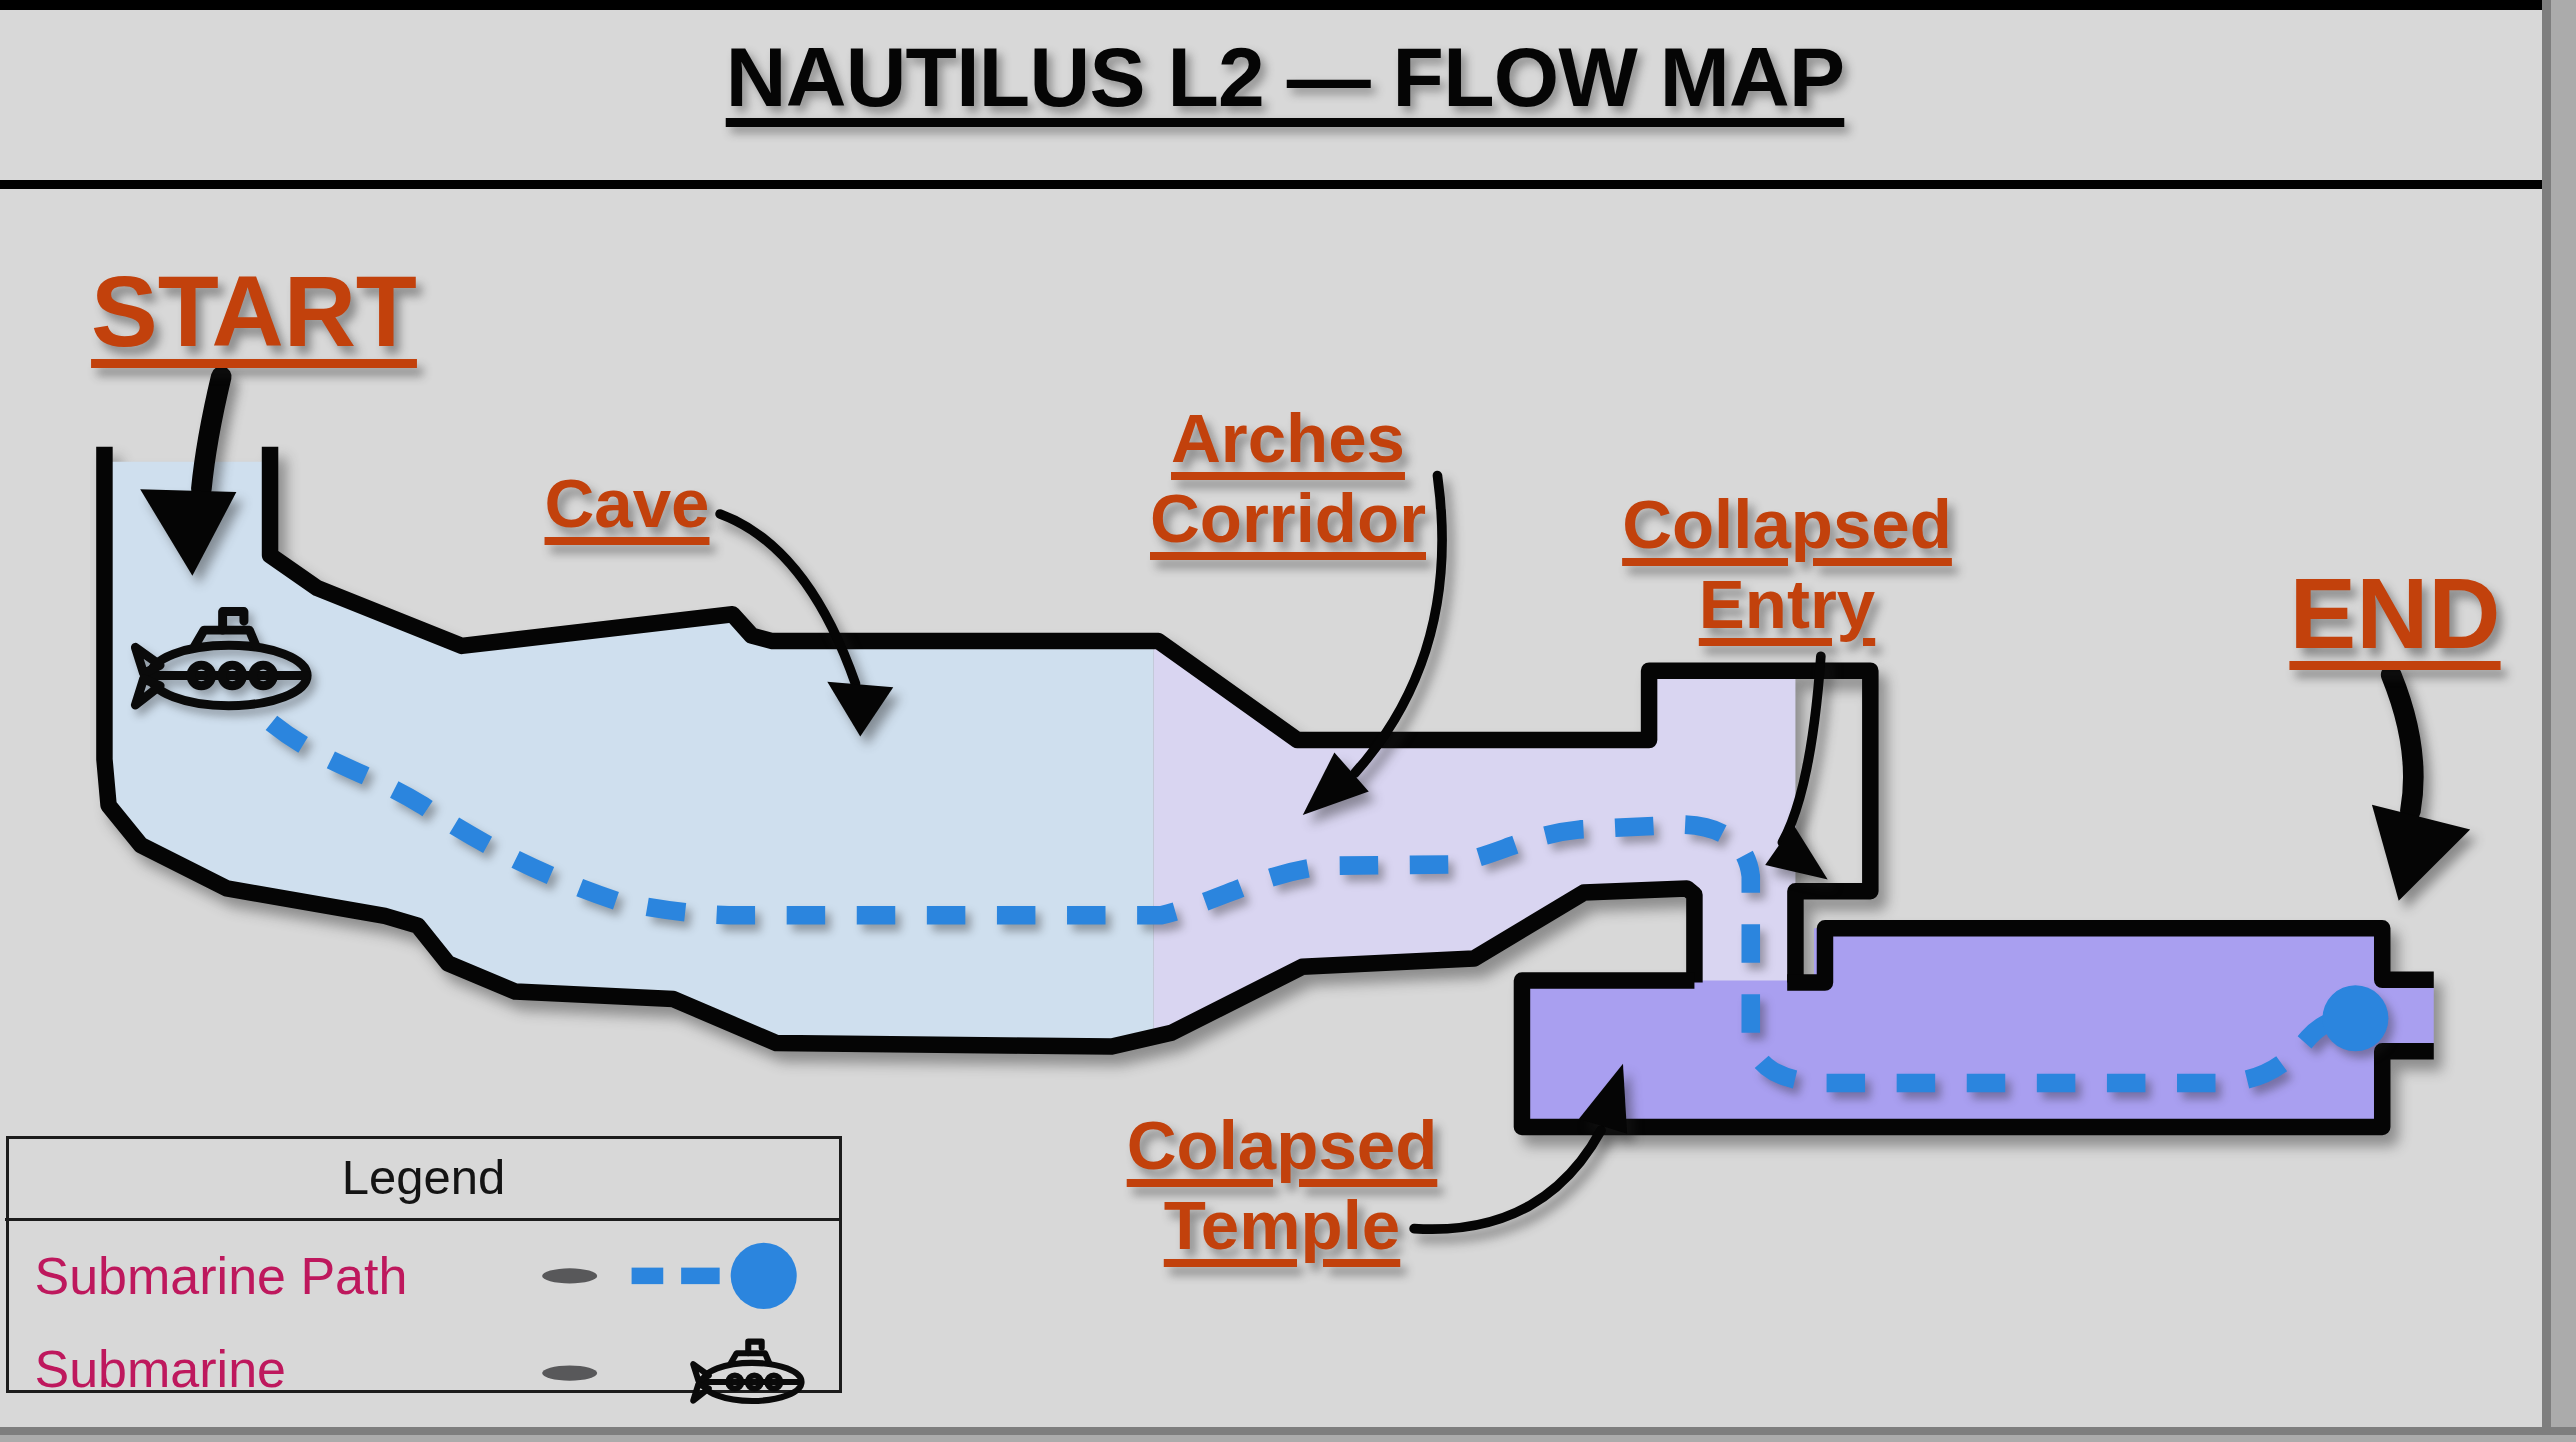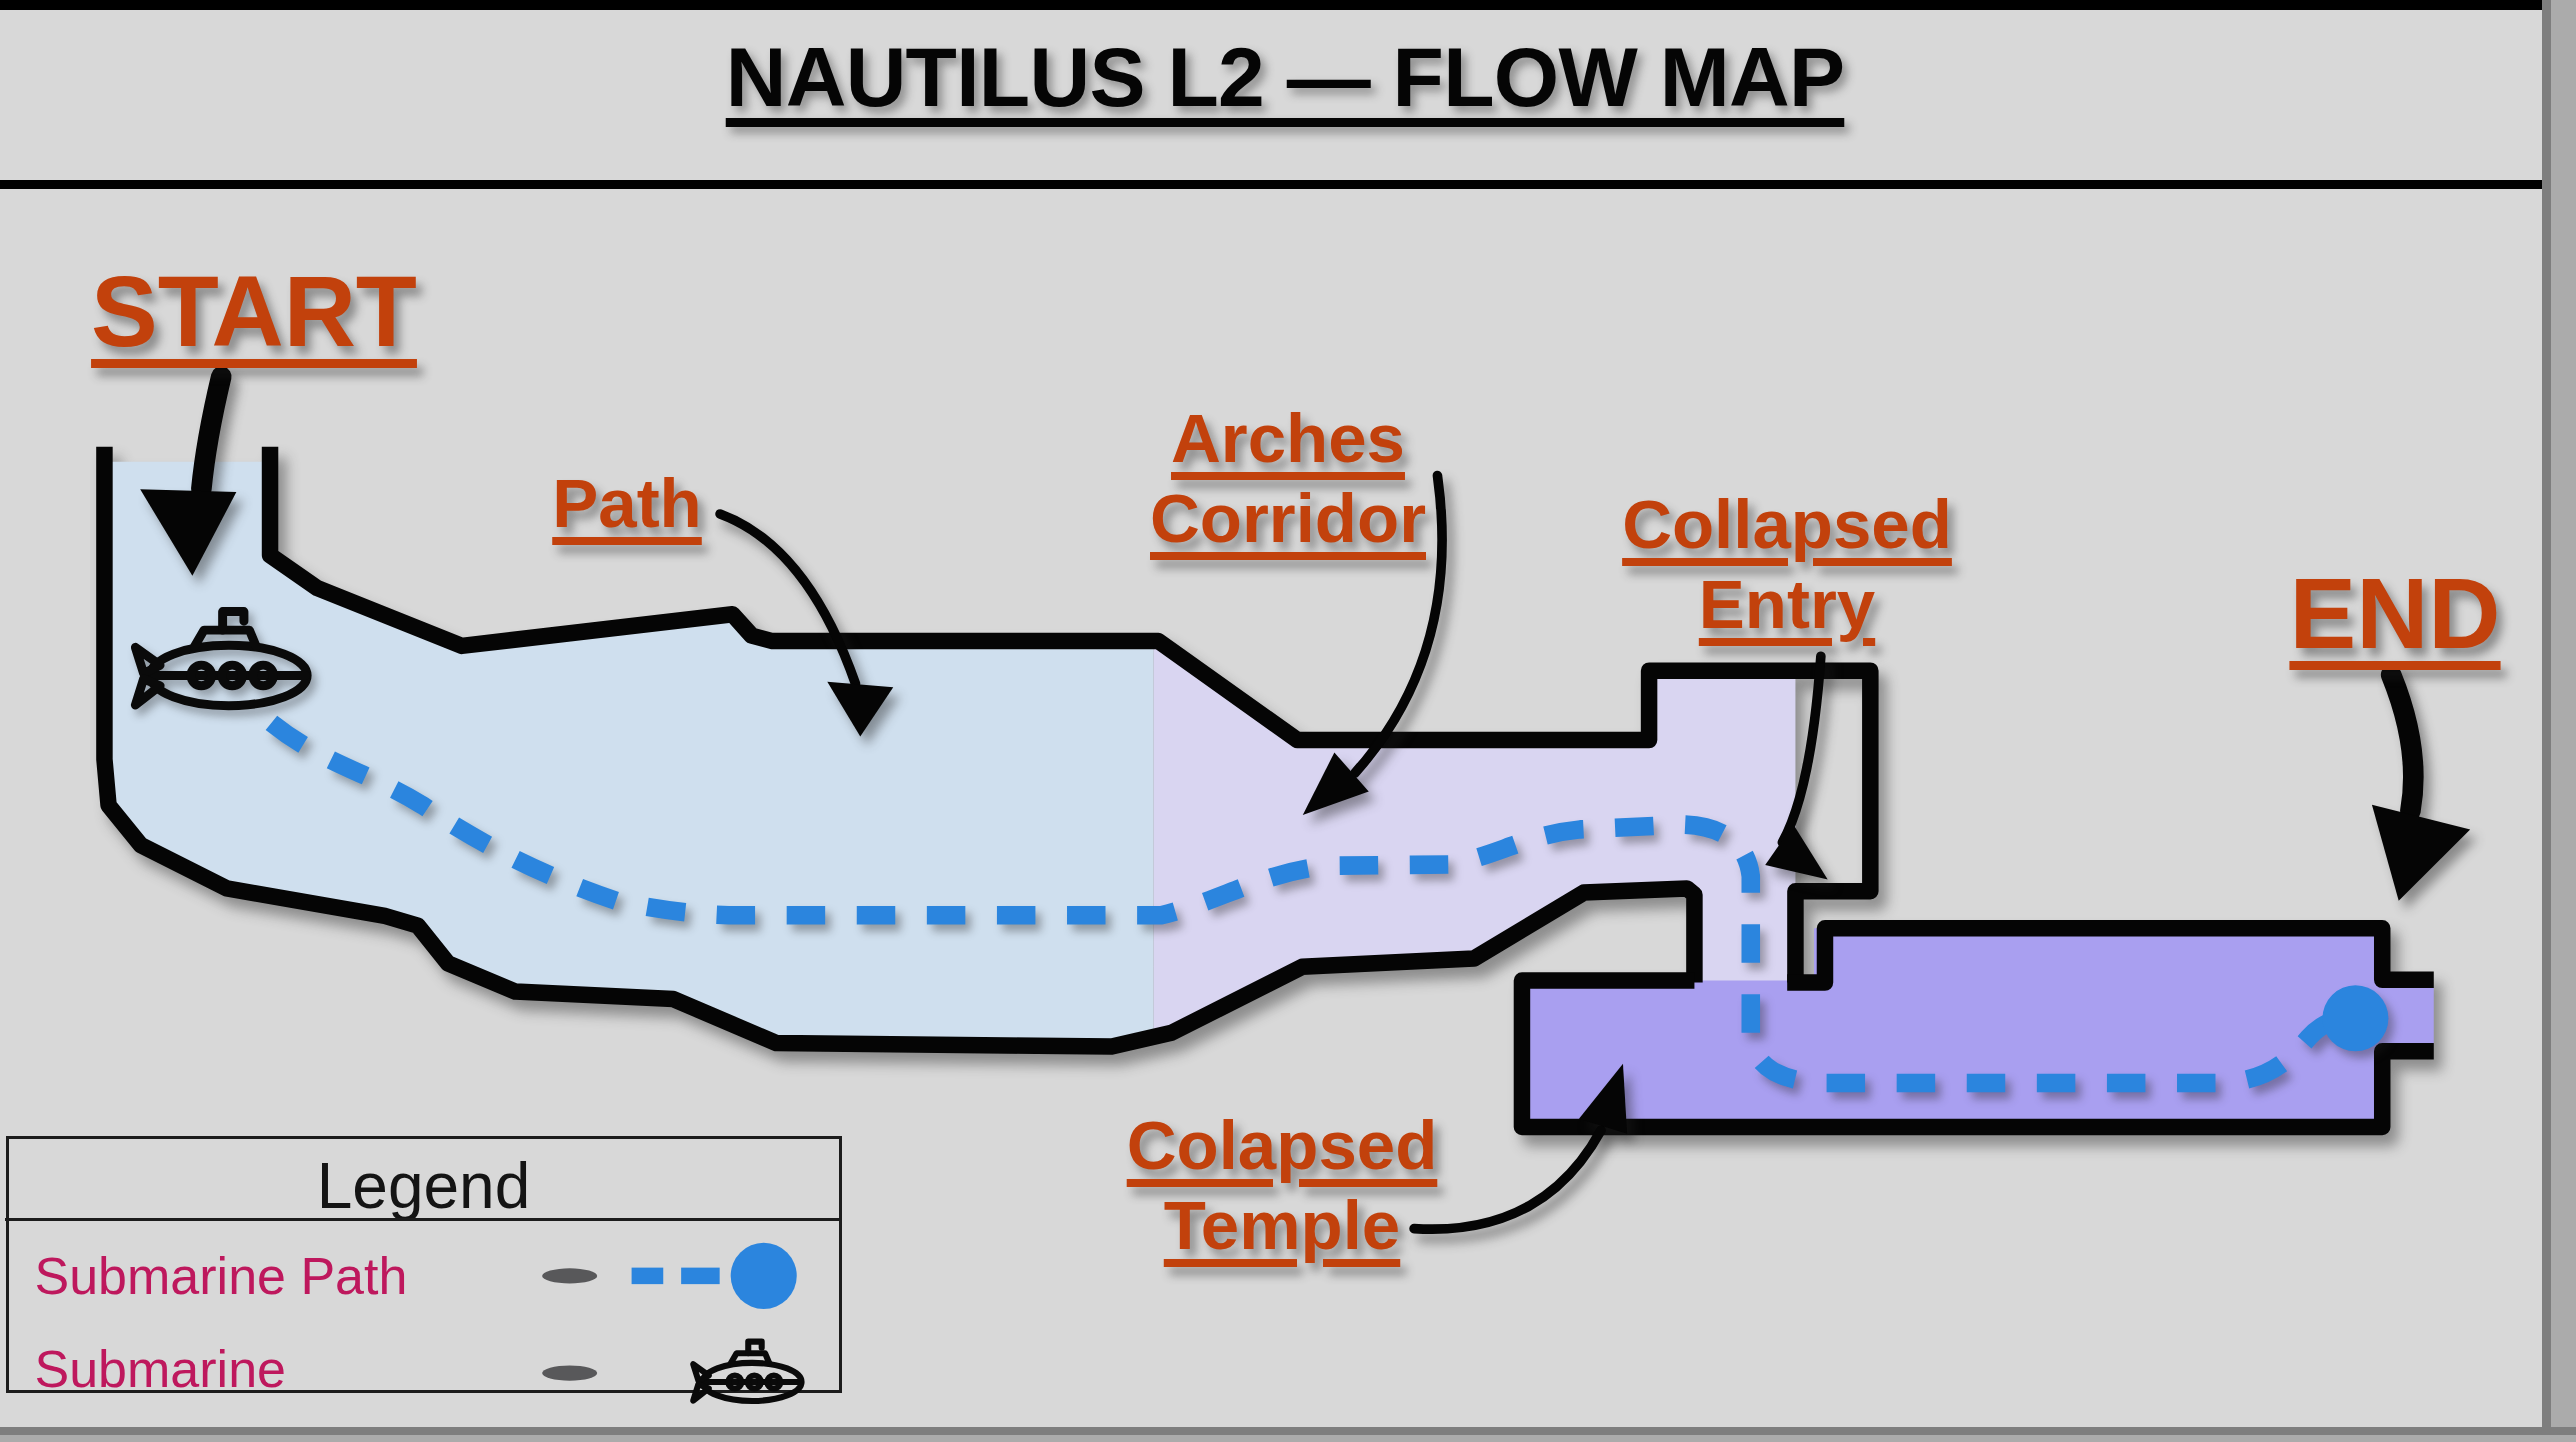--- a/index.html
+++ b/index.html
@@ -24,21 +24,21 @@
     font-weight:bold;white-space:nowrap;line-height:1.16;
     filter:drop-shadow(6.2px 8.2px 4.8px rgba(30,30,30,.42));}
   .lbl u{text-decoration:underline;text-decoration-thickness:7.6px;text-underline-offset:10.3px;}
   .lbl.big{font-size:100px;}
   .lbl.big u{text-decoration-thickness:9px;text-underline-offset:13px;}
   .lbl.med{font-size:69px;}
   
   .legend{position:absolute;left:5.5px;top:1136px;width:836px;height:257px;
     background:#d8d8d8;border:3.4px solid #1c1c1c;box-sizing:border-box;}
   .legend-title{position:absolute;left:0;right:0;top:9.6px;text-align:center;
-    font-size:64px;color:#141414;font-weight:400;}
+    font-size:49px;color:#141414;font-weight:400;}
   .legend-sep{position:absolute;left:-3.4px;right:-3.4px;top:79px;height:3.4px;background:#1c1c1c;}
   .legend-row{position:absolute;left:26px;right:13.7px;height:69px;}
   .legend-row .lr-label{position:absolute;left:0;top:5.5px;font-size:52px;color:#be185d;}
   .legend-row svg{position:absolute;top:0;}
 </style>
 </head>
 <body>
 
 <div id="screen">
 
@@ -106,21 +106,21 @@
       <polygon points="2368,1650 2298,1628 2362,1548"></polygon>
     </g>
   </svg>
 
   <div class="top-bar"></div>
   <div class="map-title"><span>NAUTILUS L2 — FLOW MAP</span></div>
   <div class="title-sep"></div>
 
   <div class="lbl big" style="left:254px;top:253px;"><u>START</u></div>
   <div class="lbl big" style="left:2379px;top:555px;margin-left:16px;"><u>END</u></div>
-  <div class="lbl med" style="left:627px;top:464px;"><u>Path</u></div>
+  <div class="lbl med" style="left:627px;top:464px;"><u>Cave</u></div>
   <div class="lbl med" style="left:1288px;top:399px;">
     <u>Arches</u><br><u>Corridor</u>
   </div>
   <div class="lbl med" style="left:1787px;top:485px;">
     <u>Collapsed</u><br><u>Entry</u>
   </div>
   <div class="lbl med" style="left:1282px;top:1106px;">
     <u>Colapsed</u><br><u>Temple</u>
   </div>
 

